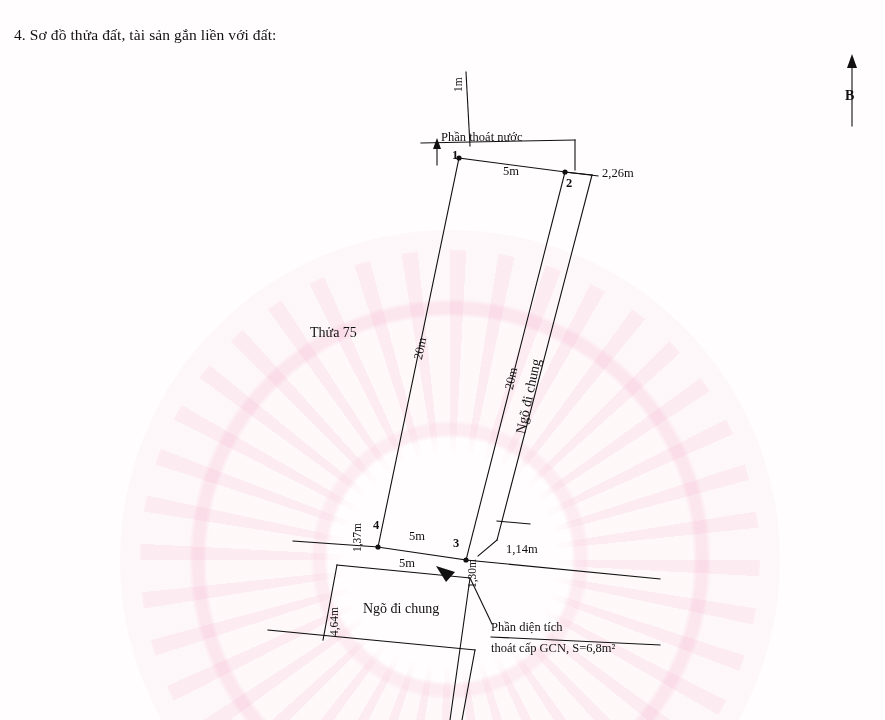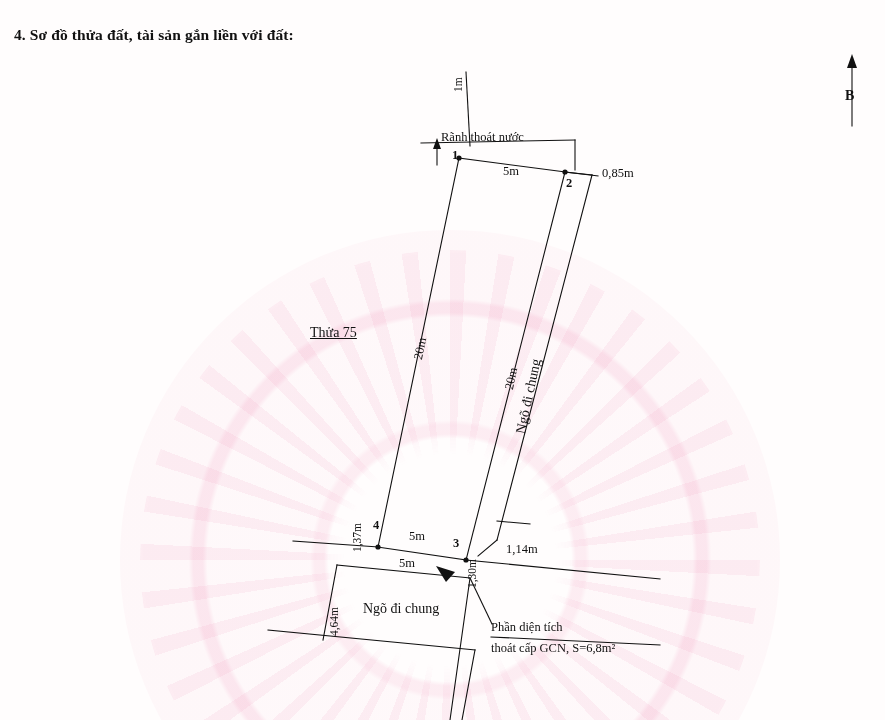--- a/index.html
+++ b/index.html
@@ -43,21 +43,21 @@
         rgba(238,130,175,0.26) 0deg 3deg,
         rgba(255,255,255,0) 3deg 9deg);
     -webkit-mask-image: radial-gradient(circle at 50% 50%, rgba(0,0,0,0) 24%, rgba(0,0,0,1) 32%, rgba(0,0,0,1) 70%, rgba(0,0,0,0) 76%);
     mask-image: radial-gradient(circle at 50% 50%, rgba(0,0,0,0) 24%, rgba(0,0,0,1) 32%, rgba(0,0,0,1) 70%, rgba(0,0,0,0) 76%);
   }
   #heading {
     position: absolute;
     left: 14px;
     top: 26px;
     font-size: 15.5px;
-    font-weight: bold;
+    font-weight: normal;
     letter-spacing: 0.1px;
     white-space: nowrap;
   }
   #drawing {
     position: absolute;
     left: 0;
     top: 0;
   }
   .lbl {
     position: absolute;
@@ -137,32 +137,32 @@
       <circle cx="565" cy="172" r="2.6" fill="#111111" stroke="none"></circle>
       <circle cx="466" cy="560" r="2.6" fill="#111111" stroke="none"></circle>
       <circle cx="378" cy="547" r="2.6" fill="#111111" stroke="none"></circle>
     </g>
   </svg>
 
   <div class="lbl big bold" style="left:845px; top:88px;">B</div>
 
   <div class="lbl small rot90" style="left:452px; top:92px;">1m</div>
 
-  <div class="lbl" style="left:441px; top:130px;">Rãnh thoát nước</div>
+  <div class="lbl" style="left:441px; top:130px;">Phần thoát nước</div>
 
   <div class="node" style="left:452px; top:148px;">1</div>
   <div class="node" style="left:566px; top:176px;">2</div>
   <div class="node" style="left:453px; top:536px;">3</div>
   <div class="node" style="left:373px; top:518px;">4</div>
 
   <div class="lbl" style="left:503px; top:164px;">5m</div>
 
-  <div class="lbl" style="left:602px; top:166px;">0,85m</div>
+  <div class="lbl" style="left:602px; top:166px;">2,26m</div>
 
-  <div class="lbl big" style="left:310px; top:325px;text-decoration:underline;">Thửa 75</div>
+  <div class="lbl big" style="left:310px; top:325px;">Thửa 75</div>
 
   <div class="lbl rot-parcel" style="left:411px; top:358px;">20m</div>
 
   <div class="lbl rot-parcel" style="left:502px; top:388px;">20m</div>
 
   <div class="lbl big rot-parcel" style="left:513px; top:432px;">Ngõ đi chung</div>
 
   <div class="lbl" style="left:506px; top:508px;margin-top:34px;">1,14m</div>
 
   <div class="lbl small rot90" style="left:351px; top:552px;">1,37m</div>

